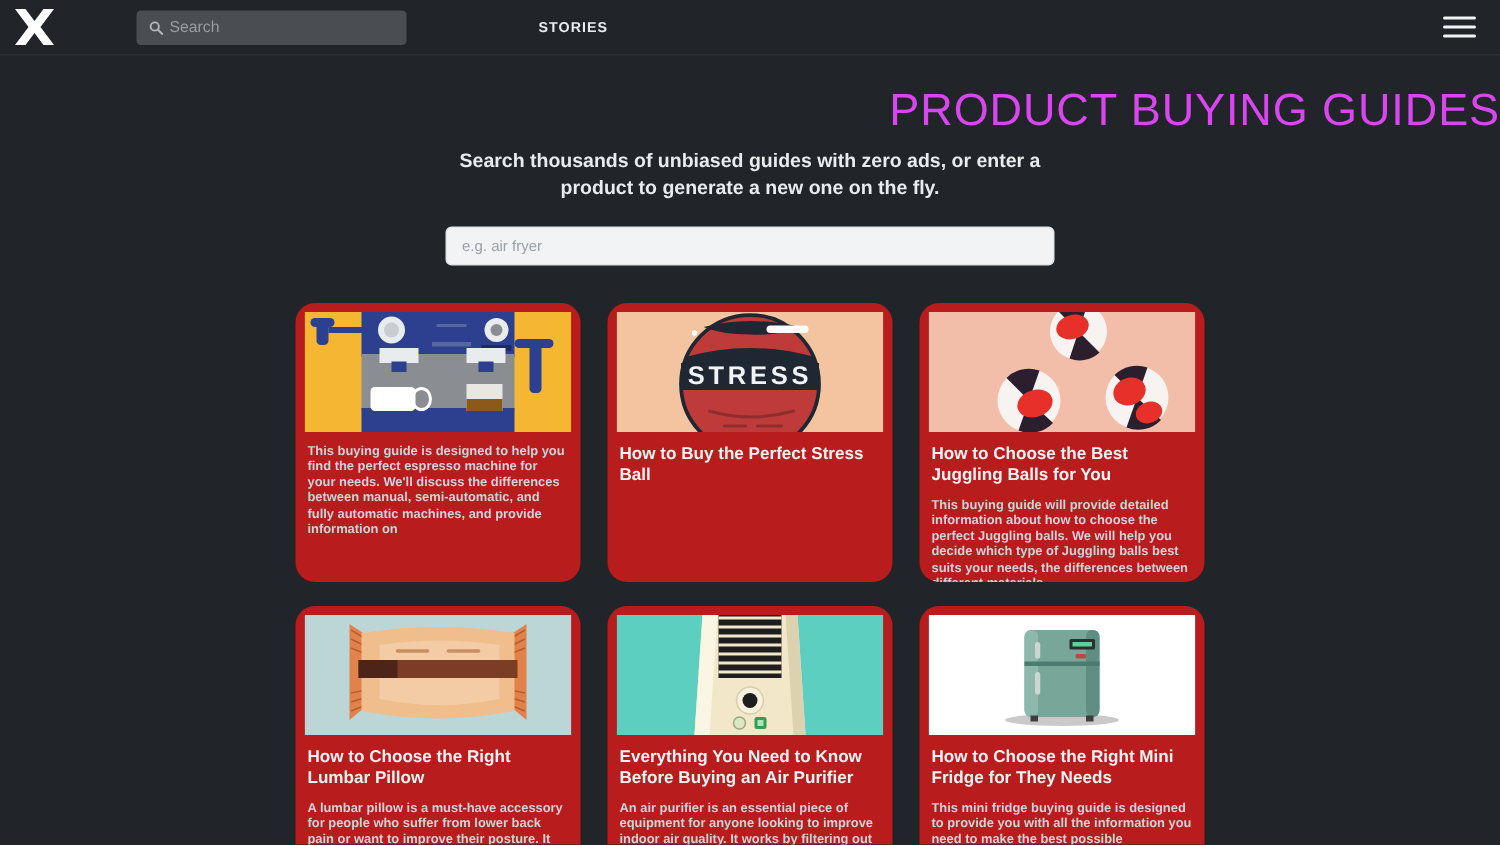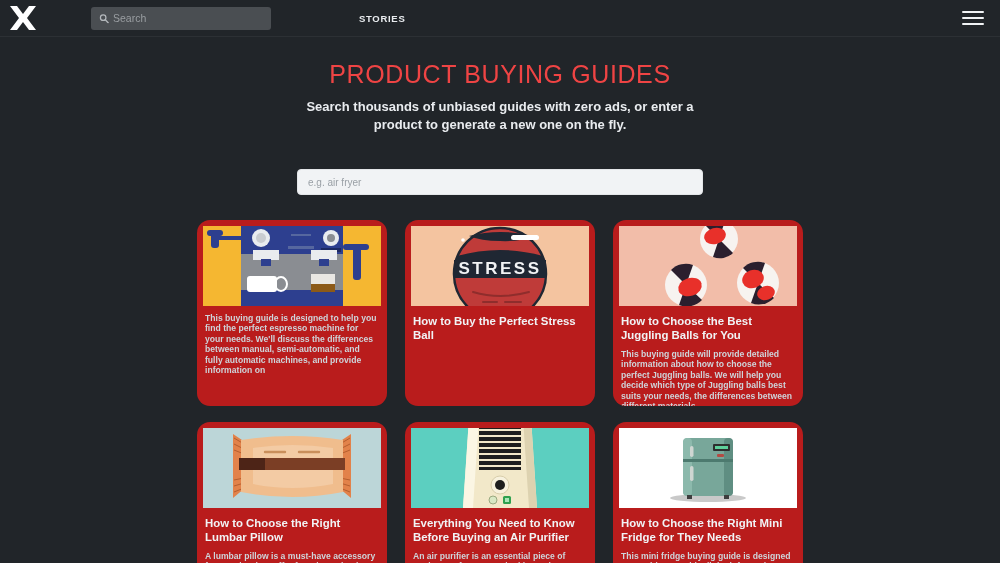--- a/index.html
+++ b/index.html
@@ -76,36 +76,37 @@
     height: 2px;
     width: 22px;
     background: #f1f3f5;
     border-radius: 1px;
   }
 
   
   .hero { padding-top: 20px; text-align: center; }
   .hero h1 {
     margin: 0;
-    font-size: 25px;
+    font-size: 30px;
     font-weight: normal;
-    color: #ef4444;
+    color: #d946ef;
     letter-spacing: 0.6px;
     line-height: 34px;
+    text-align: right;
   }
   .hero .sub {
     margin: 7px auto 0;
     width: 430px;
     font-size: 13px;
     font-weight: bold;
     color: #e9ecef;
     line-height: 18px;
   }
   .hero-search-wrap {
-    margin: 35px auto 0;
+    margin: 17px auto 0;
     width: 406px; height: 26px;
   }
   .hero-search {
     width: 100%; height: 26px;
     background: #f1f3f5;
     border: 1px solid #e3e6e8;
     border-radius: 4px;
     padding: 0 10px;
     font-size: 10px;
     color: #343a40;

